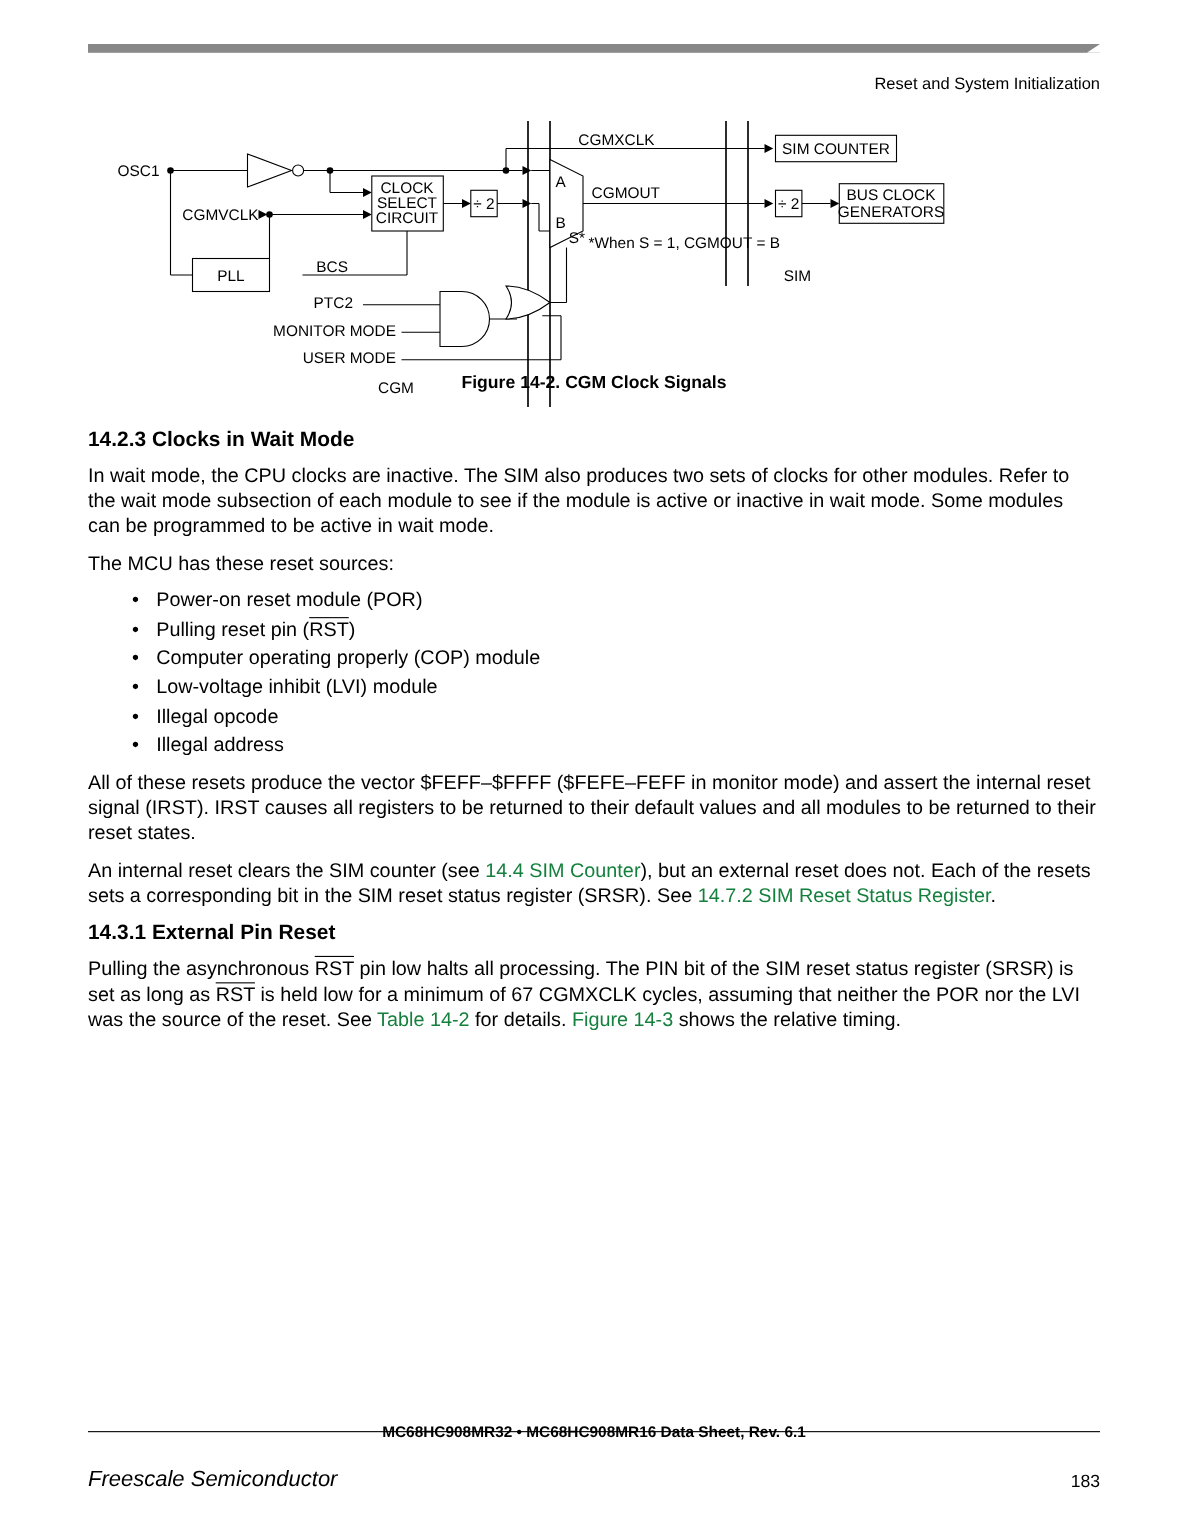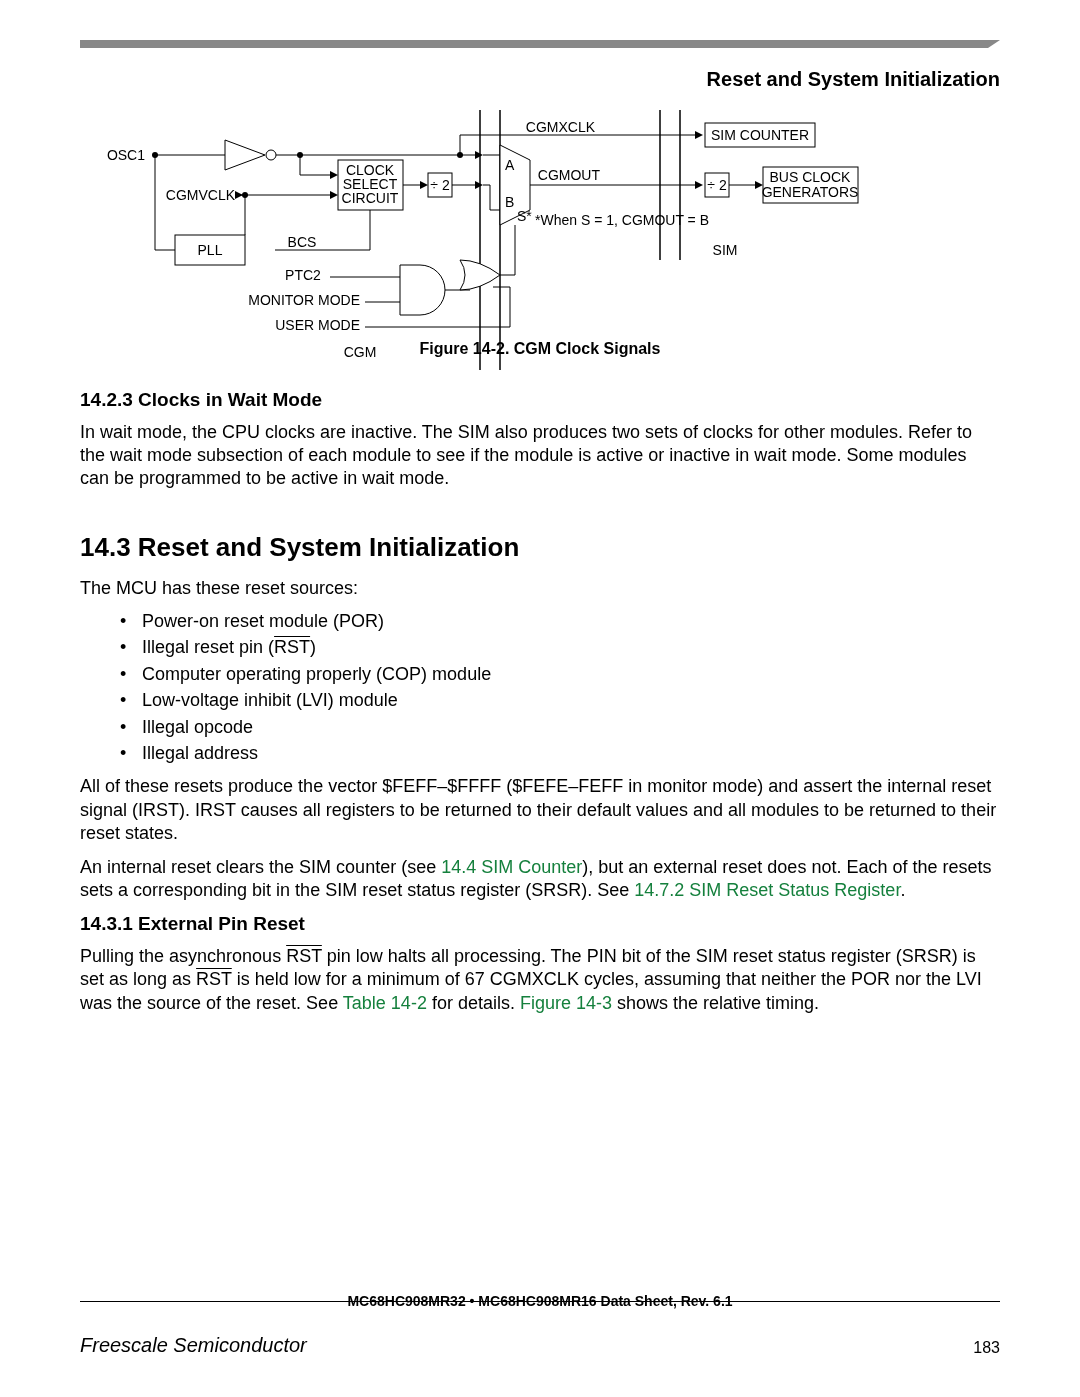--- a/index.html
+++ b/index.html
@@ -31,22 +31,22 @@
     top: 0;
     width: 0;
     height: 0;
     border-top: 8px solid #888;
     border-right: 12px solid #fff;
   }
   .header-title {
     position: absolute;
     right: 80px;
     top: 68px;
-    font-size: 20px;
-    font-weight: bold;
+    font-size: 15px;
+    font-weight: normal;
   }
   .diagram {
     position: absolute;
     left: 105px;
     top: 105px;
     width: 870px;
     height: 270px;
   }
   .diagram text {
     font-family: Arial, Helvetica, sans-serif;
@@ -239,25 +239,24 @@
 
     <text x="620" y="150" text-anchor="middle">SIM</text>
   </svg>
 
   <div class="figure-caption">Figure 14-2. CGM Clock Signals</div>
 
   <div class="body">
     <div class="h3">14.2.3  Clocks in Wait Mode</div>
     <div class="para">In wait mode, the CPU clocks are inactive. The SIM also produces two sets of clocks for other modules. Refer to the wait mode subsection of each module to see if the module is active or inactive in wait mode. Some modules can be programmed to be active in wait mode.</div>
 
-    <div class="h2">14.3  Reset and System Initialization</div>
     <div class="para">The MCU has these reset sources:</div>
     <ul class="bullets">
       <li><span>Power-on reset module (POR)</span></li>
-      <li><span>Illegal reset pin (</span><span class="overline">RST</span><span>)</span></li>
+      <li><span>Pulling reset pin (</span><span class="overline">RST</span><span>)</span></li>
       <li><span>Computer operating properly (COP) module</span></li>
       <li><span>Low-voltage inhibit (LVI) module</span></li>
       <li><span>Illegal opcode</span></li>
       <li><span>Illegal address</span></li>
     </ul>
     <div class="para">All of these resets produce the vector $FEFF–$FFFF ($FEFE–FEFF in monitor mode) and assert the internal reset signal (IRST). IRST causes all registers to be returned to their default values and all modules to be returned to their reset states.</div>
     <div class="para">
       <span>An internal reset clears the SIM counter (see </span><span class="link">14.4 SIM Counter</span><span>), but an external reset does not. Each of the resets sets a corresponding bit in the SIM reset status register (SRSR). See </span><span class="link">14.7.2 SIM Reset Status Register</span><span>.</span>
     </div>
 

